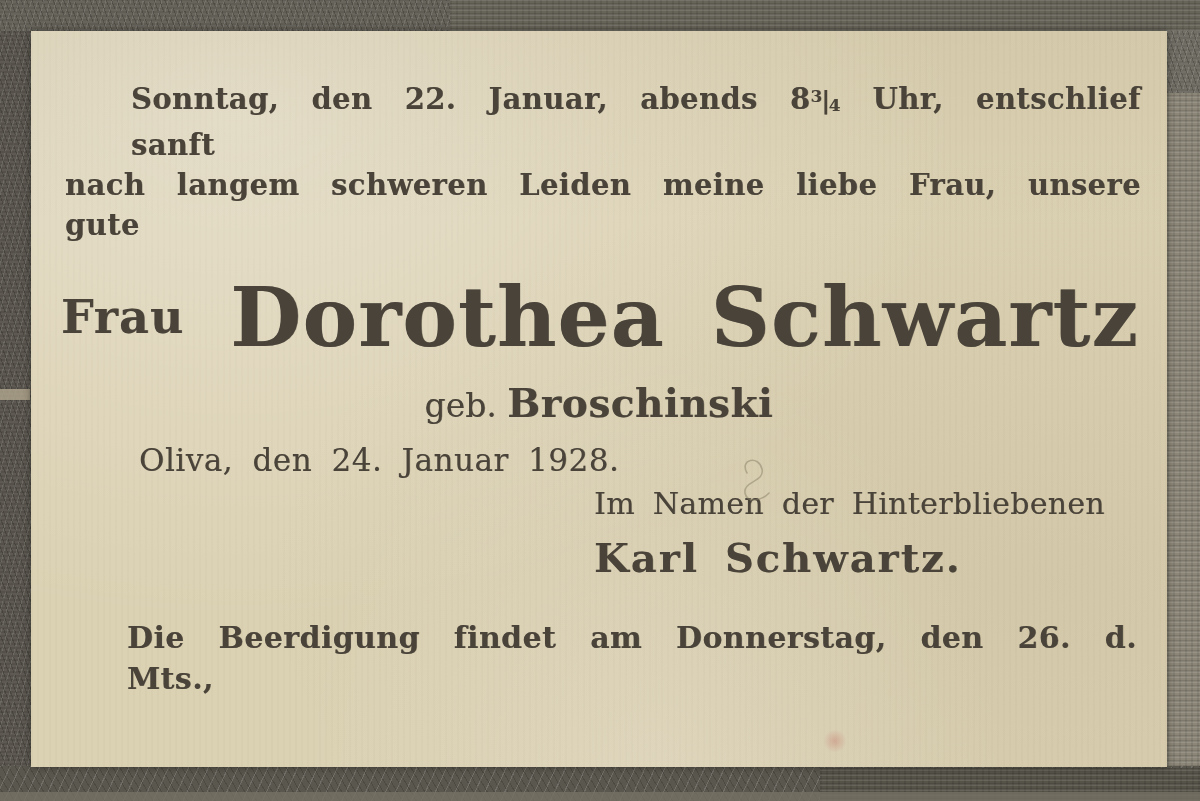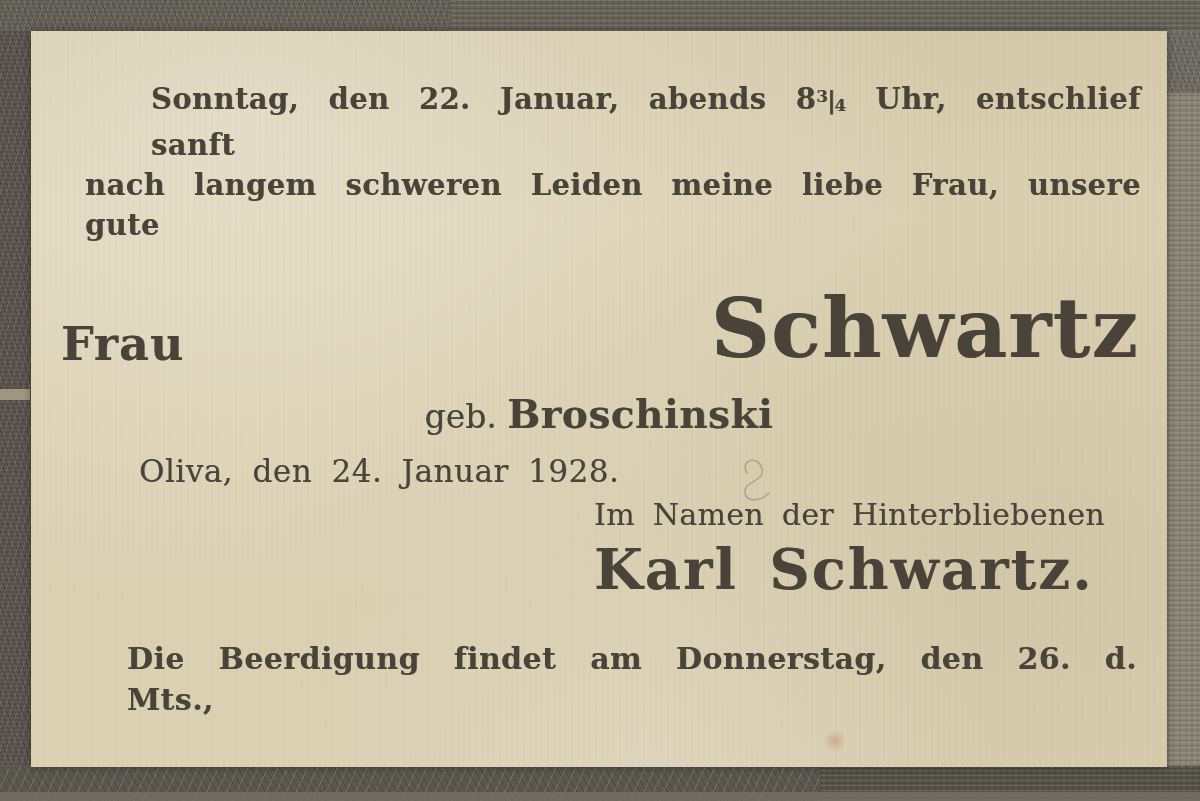--- a/index.html
+++ b/index.html
@@ -43,44 +43,44 @@
       radial-gradient(ellipse at 90% 75%, rgba(135,115,75,0.10), rgba(135,115,75,0) 55%),
       radial-gradient(ellipse at 55% 100%, rgba(255,255,255,0.18), rgba(255,255,255,0) 40%),
       repeating-linear-gradient(90deg, rgba(120,100,70,0.03) 0 2px, rgba(120,100,70,0) 2px 6px),
       linear-gradient(180deg, rgba(120,100,60,0.07), rgba(120,100,60,0) 26%);
     box-shadow: 0 0 7px rgba(20,18,14,0.5);
     color:#49433a;
   }
   .ink{ text-shadow: 0.4px 0.4px 0.6px rgba(73,64,48,0.45); }
 
   
-  .intro{margin:45px 26px 0 54px;font-size:29px;line-height:40px;letter-spacing:0.4px;word-spacing:9px;font-weight:bold;}
+  .intro{margin:45px 26px 0 34px;font-size:29px;line-height:40px;letter-spacing:0.4px;word-spacing:9px;font-weight:bold;}
   .line-just{text-align:justify;text-align-last:justify;}
   .indent1{padding-left:66px;}
   .frac{white-space:nowrap;}
   .frac sup{font-size:0.58em;vertical-align:0.42em;letter-spacing:0;}
   .frac sub{font-size:0.58em;vertical-align:-0.12em;letter-spacing:0;}
   .frac .bar{font-size:0.85em;margin:0 -2px 0 -1px;}
 
   .headline{
-    display:flex;justify-content:space-between;align-items:flex-end;
-    margin:40px 28px 0 30px;
+    display:flex;justify-content:space-between;align-items:center;
+    margin:29px 28px 0 30px;
   }
   .headline .title{font-size:46px;font-weight:bold;letter-spacing:1px;}
   .headline .bigname{font-size:82px;font-weight:bold;letter-spacing:1px;line-height:1.05;}
 
   .maiden{margin-top:20px;text-align:center;font-size:33px;}
   .maiden .mname{font-size:39px;font-weight:bold;letter-spacing:0.5px;text-align:center;}
 
   .ageline{margin:14px 0 0 34px;font-size:30px;font-weight:bold;letter-spacing:0.5px;word-spacing:8px;}
   .dateline{margin:16px 3px 0 108px;font-size:31px;letter-spacing:0.5px;word-spacing:9px;}
 
   .closing{width:fit-content;margin:8px 62px 0 auto;}
   .closing .c1{font-size:30px;word-spacing:8px;letter-spacing:0.3px;}
-  .closing .c2{font-size:56px;font-weight:bold;letter-spacing:2px;word-spacing:10px;margin-top:4px;}
+  .closing .c2{font-size:40px;font-weight:bold;letter-spacing:2px;word-spacing:10px;margin-top:13px;}
 
   .funeral{margin:36px 30px 0 34px;font-size:30px;line-height:41px;letter-spacing:0.4px;word-spacing:10px;font-weight:bold;}
   .indent2{padding-left:62px;}
 
   
   .stain{
     position:absolute;left:793px;top:697px;width:22px;height:26px;border-radius:50%;
     background:radial-gradient(circle, rgba(196,120,105,0.42), rgba(196,120,105,0) 68%);
   }
   .squiggle{position:absolute;left:688px;top:420px;opacity:0.5;}
@@ -102,20 +102,21 @@
 
   <div class="clipping">
 
     <div class="intro ink">
       <div class="line-just indent1"><span>Sonntag, den 22. Januar, abends 8</span><span class="frac"><sup>3</sup><span class="bar">|</span><sub>4</sub></span><span> Uhr, entschlief sanft</span></div>
       <div class="line-just">nach langem schweren Leiden meine liebe Frau, unsere gute</div>
     </div>
 
     <div class="headline ink">
       <span class="title">Frau</span>
+      <span class="bigname">Dorothea</span>
       <span class="bigname">Schwartz</span>
     </div>
 
     <div class="maiden ink">
       <span>geb.</span>
       <span class="mname">Broschinski</span>
     </div>
 
 
     <div class="dateline ink">Oliva, den 24. Januar 1928.</div>

